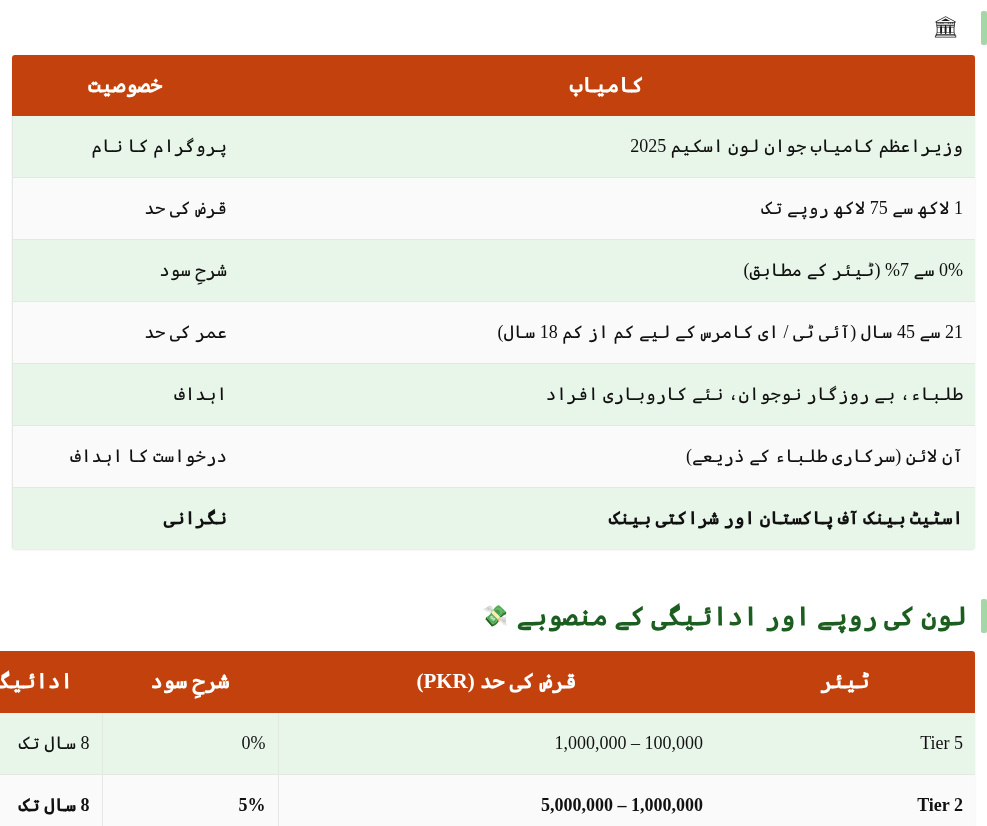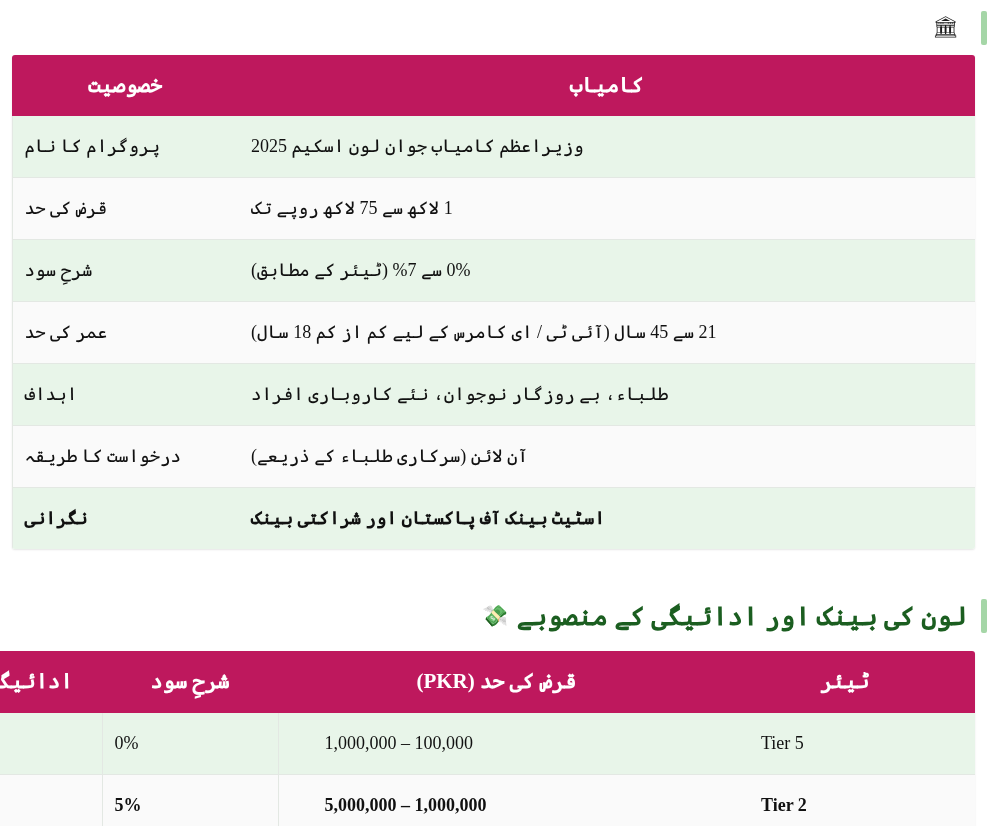--- a/index.html
+++ b/index.html
@@ -62,31 +62,31 @@
     margin: 0 12px;
     border-collapse: collapse;
     direction: rtl;
     background: #ffffff;
     box-shadow: 0 1px 2px rgba(0,0,0,0.10);
     border-radius: 3px;
     overflow: hidden;
     table-layout: fixed;
   }
   .data-table thead th {
-    background: #be185d;
+    background: #c2410c;
     color: #ffffff;
     font-size: 21px;
     font-weight: bold;
     text-align: center;
     padding: 17px 16px;
     border: none;
     line-height: 1.3;
   }
   .data-table tbody td {
-    text-align: left;
+    text-align: right;
     padding: 17px 12px;
     font-size: 18px;
     line-height: 1.5;
     border-bottom: 1px solid #e3e8e3;
     border-left: 1px solid #e3e8e3;
     color: #111111;
   }
   .data-table tbody td:first-child {
     border-left: none;
   }
@@ -158,34 +158,34 @@
         <tr>
           <td>21 سے 45 سال (آئی ٹی / ای کامرس کے لیے کم از کم 18 سال)</td>
           <td>عمر کی حد</td>
         </tr>
         <tr>
           <td>طلباء، بے روزگار نوجوان، نئے کاروباری افراد</td>
           <td>اہداف</td>
         </tr>
         <tr>
           <td>آن لائن (سرکاری طلباء کے ذریعے)</td>
-          <td>درخواست کا طریقہ</td>
+          <td>درخواست کا اہداف</td>
         </tr>
         <tr>
           <td>اسٹیٹ بینک آف پاکستان اور شراکتی بینک</td>
           <td>نگرانی</td>
         </tr>
       </tbody>
   </table>
 
   <div class="gap-after-table-1"></div>
 
   <div id="heading-2-wrap" class="section-heading">
     <span class="heading-bar"></span>
-    <span class="heading-text">لون کی بینک اور ادائیگی کے منصوبے</span>
+    <span class="heading-text">لون کی روپے اور ادائیگی کے منصوبے</span>
     <span class="heading-emoji">💸</span>
   </div>
 
   <div class="gap-after-heading"></div>
 
   <table class="data-table" id="tiers-table">
     <colgroup>
       <col class="col-tier">
       <col class="col-amount">
       <col class="col-rate">

